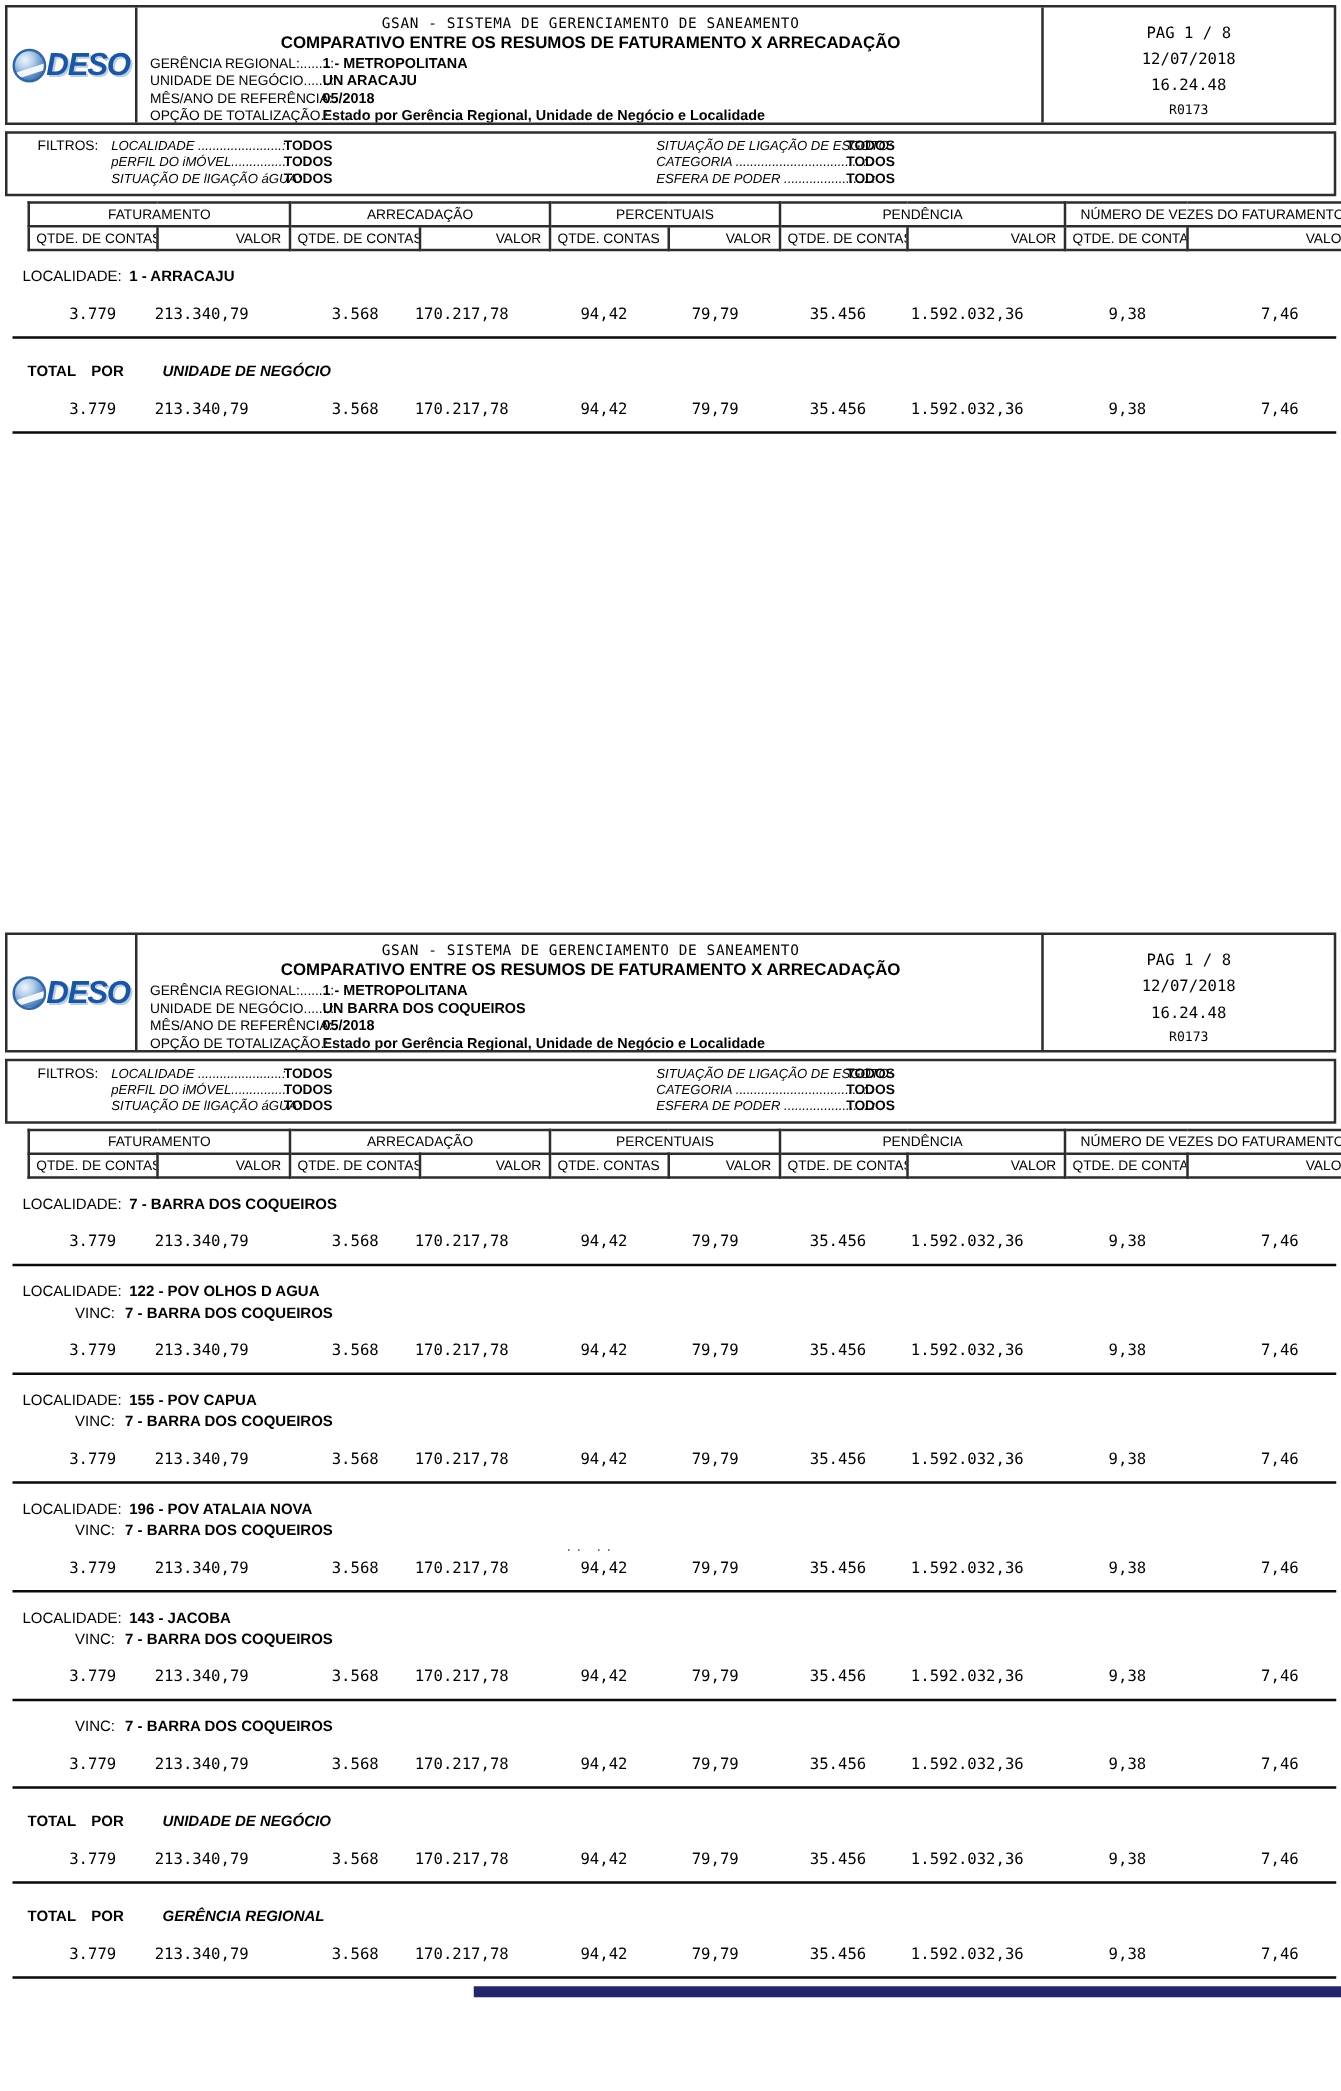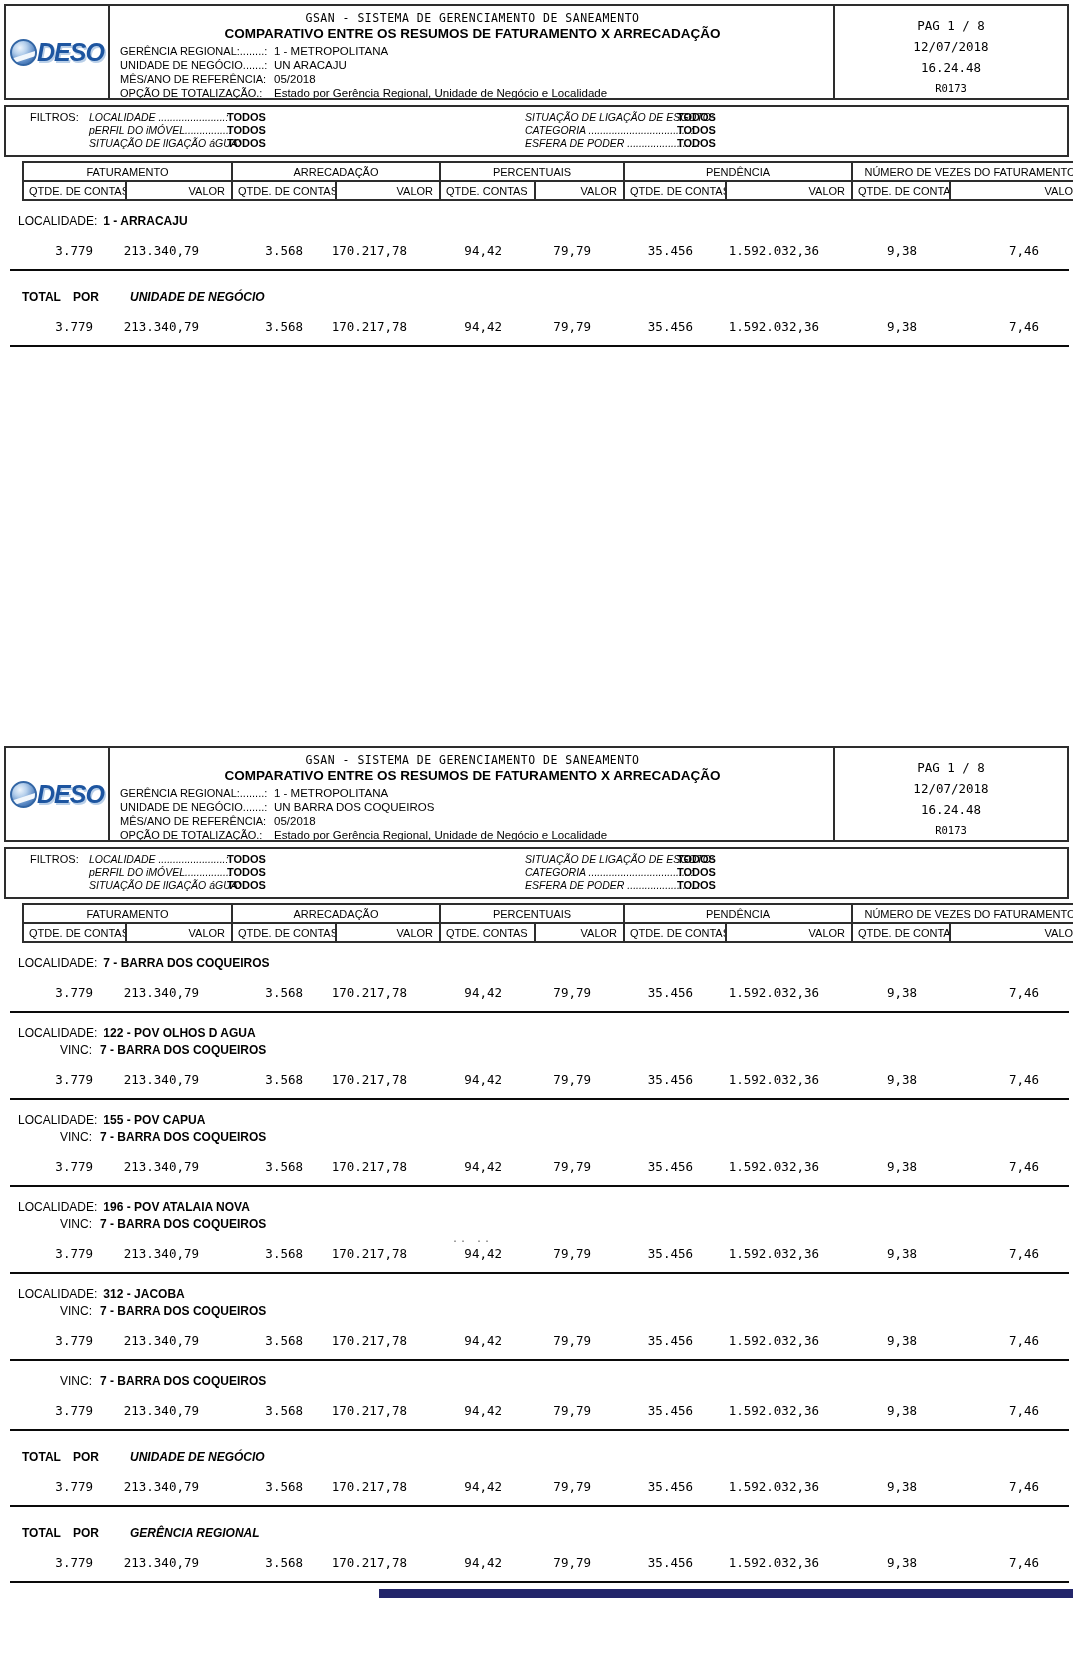--- a/index.html
+++ b/index.html
@@ -21,21 +21,21 @@
     background:radial-gradient(circle at 35% 30%, #eef5fc 0%, #b6d0ec 30%, #5585c2 68%, #28558f 100%);
     border:2px solid #3366a5;position:relative;overflow:hidden;}
   .globe::after{content:"";position:absolute;left:-4px;top:13px;width:36px;height:5px;background:#f2f7fc;transform:rotate(-18deg);}
   .logo-text{font-weight:bold;font-style:italic;font-size:25px;letter-spacing:-1px;color:var(--logo-blue);
     text-shadow:1.5px 1.5px 0 #b9cfe8;transform:scaleY(1.02);}
   .head-mid{flex:1;padding:3px 8px 0 10px;overflow:hidden;}
   .system-title{text-align:center;font-family:"DejaVu Sans Mono",monospace;font-size:11.5px;letter-spacing:.5px;margin-top:2px;}
   .report-title{text-align:center;font-weight:bold;font-size:13.5px;margin-top:1px;margin-bottom:3px;}
   .hfield{font-size:11px;line-height:14px;white-space:nowrap;}
   .hfield .flabel{display:inline-block;width:138px;}
-  .hfield .fvalue{font-weight:normal;font-size:11.5px;margin-left:16px;}
+  .hfield .fvalue{font-weight:bold;font-size:11.5px;}
   .page-info{width:234px;border-left:2px solid var(--border);text-align:center;
     font-family:"DejaVu Sans Mono",monospace;font-size:12.5px;padding-top:9px;line-height:21px;}
   .report-code{font-size:10.5px;}
 
   
   .filters-box{border:2px solid var(--border);margin-top:5px;display:flex;padding:4px 0 5px;min-height:43px;}
   .filters-title{margin-left:24px;width:59px;font-size:11px;line-height:13px;}
   .fcol{display:flex;flex-direction:column;}
   .fcol-left{width:436px;}
   .frow{font-size:10.5px;line-height:13px;white-space:nowrap;}
@@ -478,21 +478,21 @@
         <td>7,46</td>
       </tr>
     </tbody>
           </table>
     <div class="rule"></div>
   </div>
 
   <div class="section">
     <div class="sec-head">
       <div class="loc-line">
-        <span>LOCALIDADE:</span><b>312 - JACOBA</b>
+        <span>LOCALIDADE:</span><b>143 - JACOBA</b>
       </div>
       <div class="vinc-line">
         <span>VINC:</span><b>7 - BARRA DOS COQUEIROS</b>
       </div>
     </div>
 
     <table class="row-table">
       <colgroup>
               <col class="c1">
               <col class="c2">

